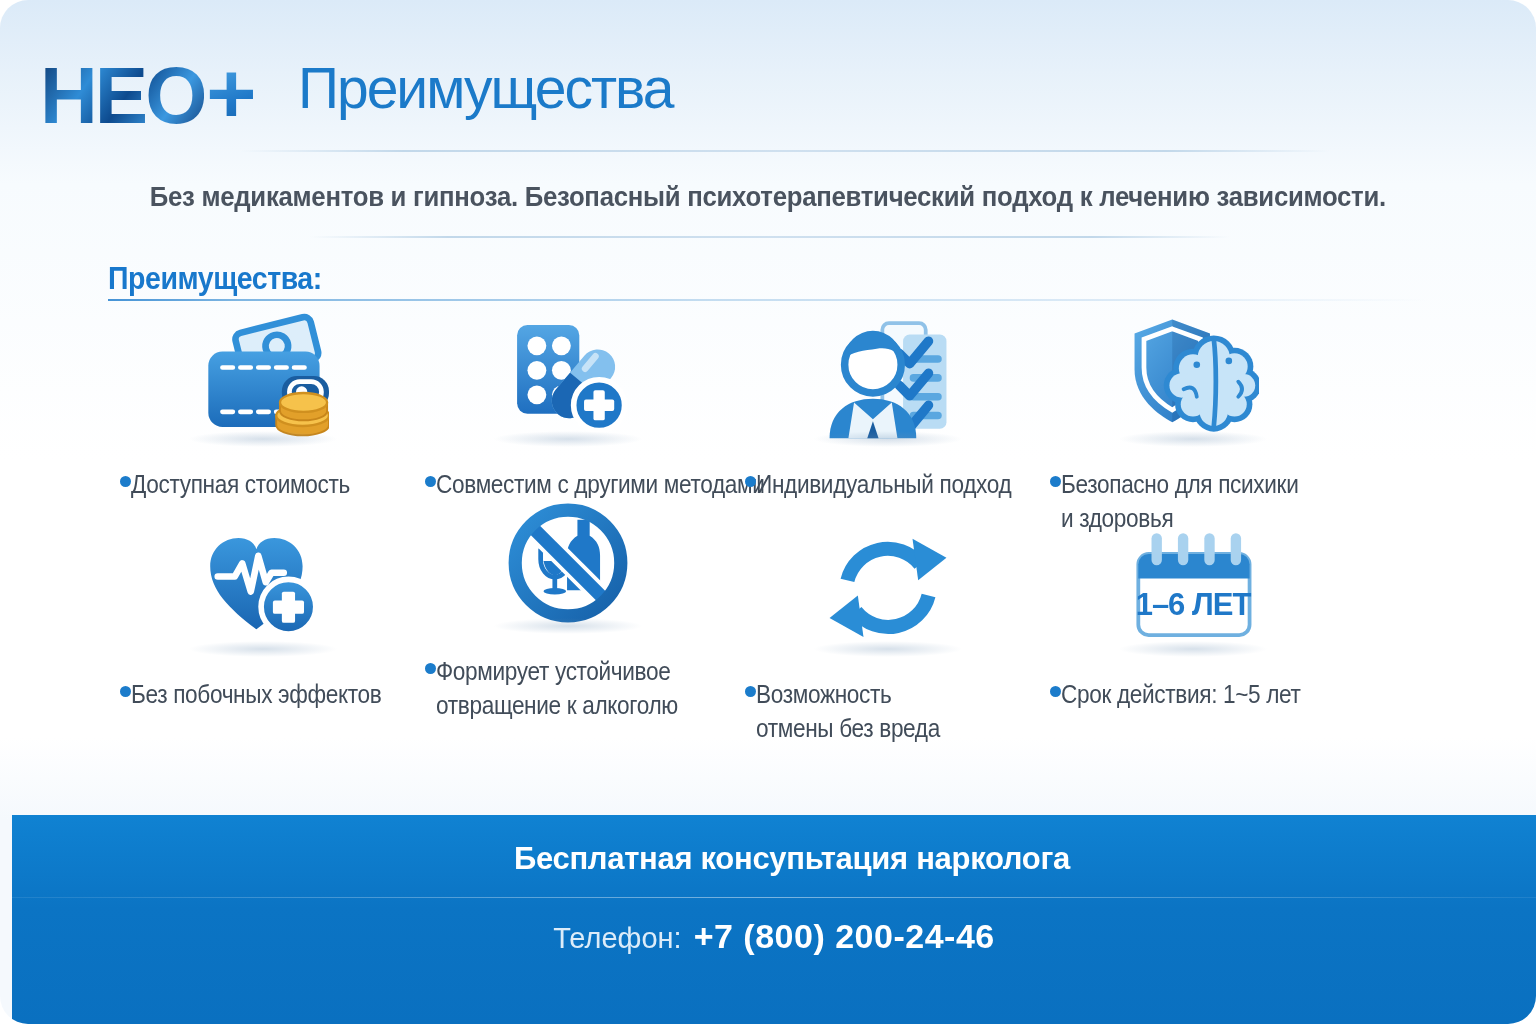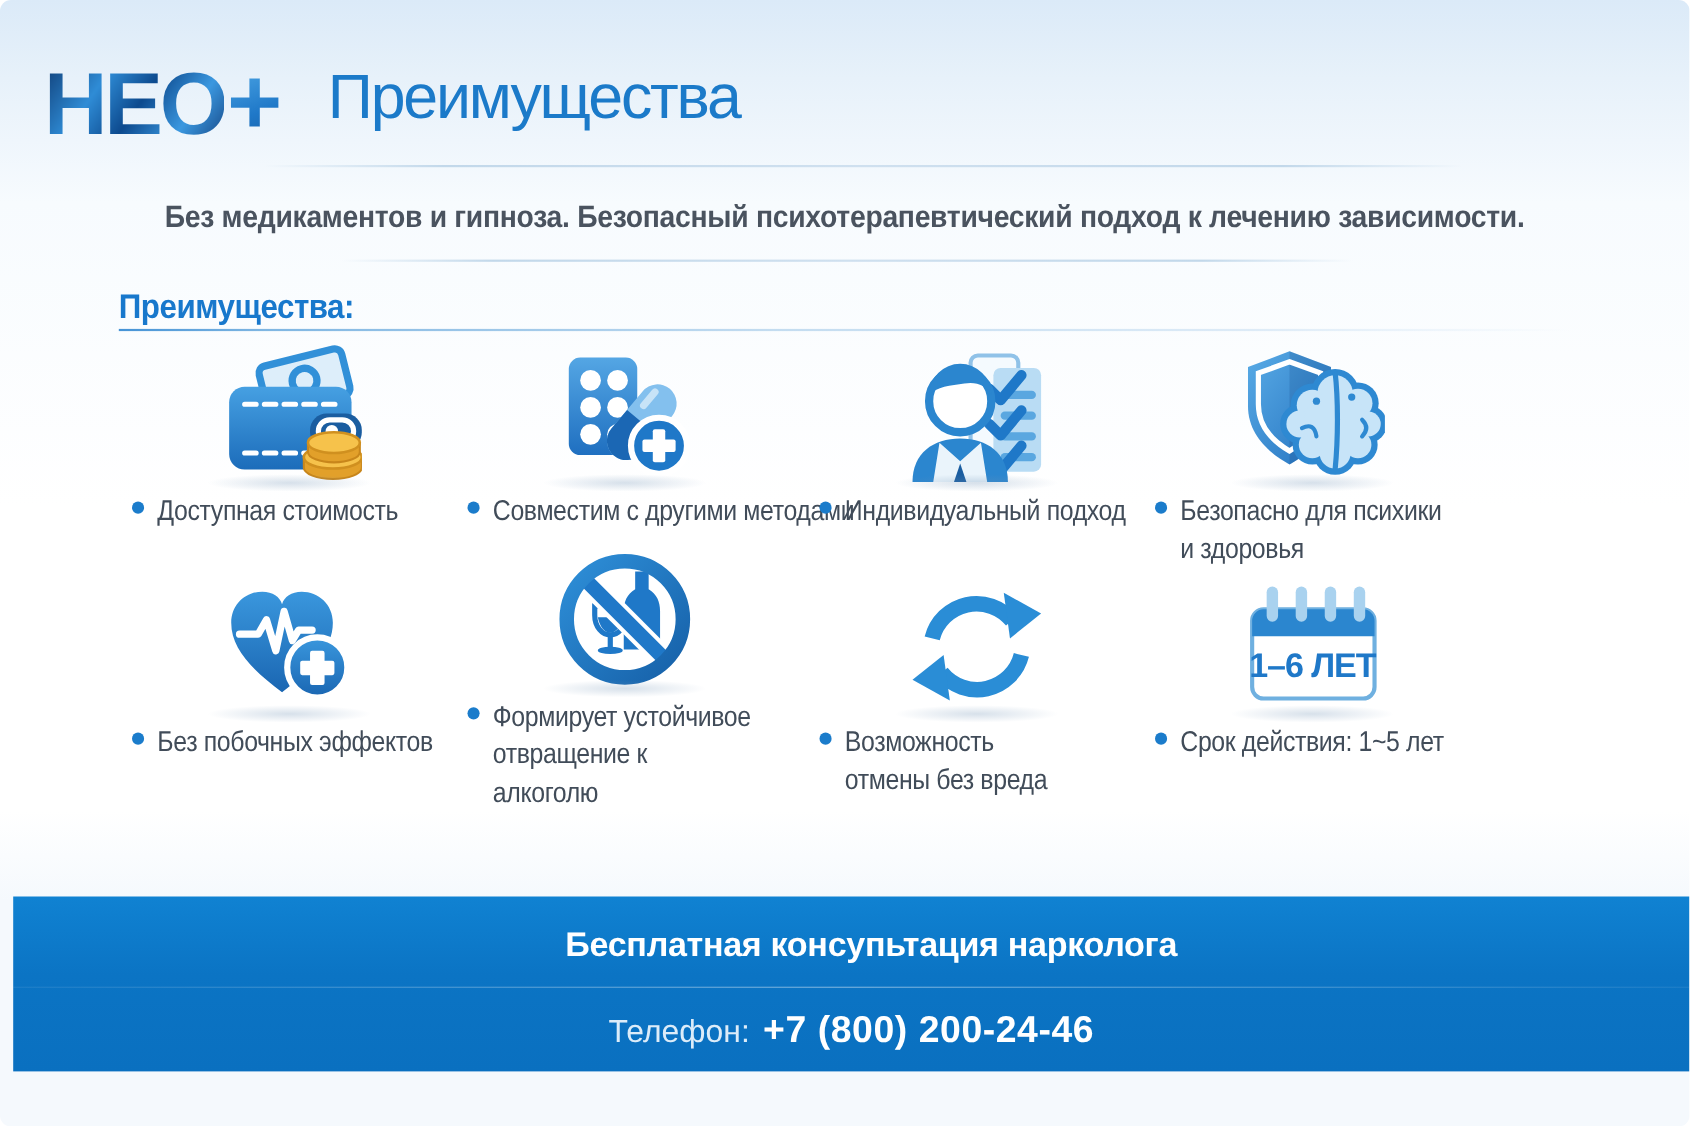--- a/index.html
+++ b/index.html
@@ -1,21 +1,21 @@
 <!DOCTYPE html>
 <html><head>
 <meta charset="utf-8">
 <style>
   * { margin:0; padding:0; box-sizing:border-box; }
   html,body { background:#ffffff; }
   body { font-family:"Liberation Sans", sans-serif; }
 
   .stage {
     position:relative; width:1536px; height:1024px; overflow:hidden;
-    border-radius:10px;
+    border-radius:28px;
     background:linear-gradient(180deg,#dbeaf8 0%, #e7f1fa 7%, #f7fbfe 18%, #ffffff 45%, #ffffff 72%, #f5f9fd 80%);
   }
 
   
   .logo {
     position:absolute; left:40px; top:50px; display:flex; align-items:baseline;
   }
   .logo-text {
     font-size:80px; font-weight:900; letter-spacing:-3px; line-height:1;
     background:linear-gradient(125deg,#0e3a72 0%, #2f8cd6 30%, #0d4a8e 52%, #3b98e0 76%, #123f7c 100%);
@@ -64,34 +64,34 @@
   }
   .icon-box::after {
     content:""; position:absolute; left:50%; bottom:-4px; width:150px; height:16px;
     transform:translateX(-50%);
     background:radial-gradient(ellipse at center, rgba(110,145,180,0.28) 0%, rgba(110,145,180,0) 70%);
   }
   .cal-text {
     position:absolute; left:0; right:0; top:69px; text-align:center;
     font-size:31px; font-weight:700; color:#1f78c8; letter-spacing:-1px;
   }
-  .label { display:flex; gap:12px; margin-top:4px; padding-left:12px; }
+  .label { display:flex; gap:0; margin-top:24px; padding-left:12px; }
   .bullet { width:11px; height:11px; border-radius:50%; background:#1b7ccb; margin-top:9px; flex-shrink:0; }
   .label-text {
     display:inline-block; transform:scaleX(0.87); transform-origin:left top;
     font-size:26px; color:#414c59; line-height:1.32; letter-spacing:-0.4px;
   }
   .one-line { white-space:nowrap; }
   .w280 { max-width:280px; }
   .w300 { max-width:300px; }
   .w250 { max-width:250px; }
 
   
   .footer {
-    position:absolute; left:12px; right:0; top:815px; height:159px;
+    position:absolute; left:12px; right:0; top:815px; height:209px;
     background:linear-gradient(180deg,#1082d2 0%, #0b74c4 45%, #0a70c0 100%);
     padding-left:36px;
   }
   .footer-headline {
     margin-top:26px; text-align:center;
     font-size:31px; font-weight:700; color:#ffffff; letter-spacing:-0.3px;
   }
   .footer-divider {
     position:absolute; left:0; right:0; top:82px; height:1px;
     background:linear-gradient(90deg, rgba(255,255,255,0.08), rgba(255,255,255,0.45) 50%, rgba(255,255,255,0.08));

